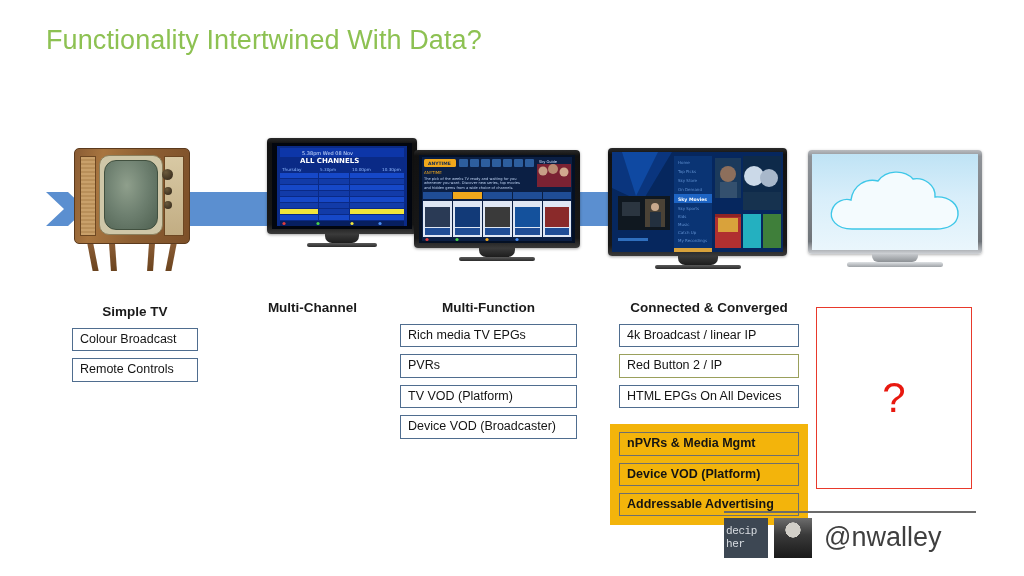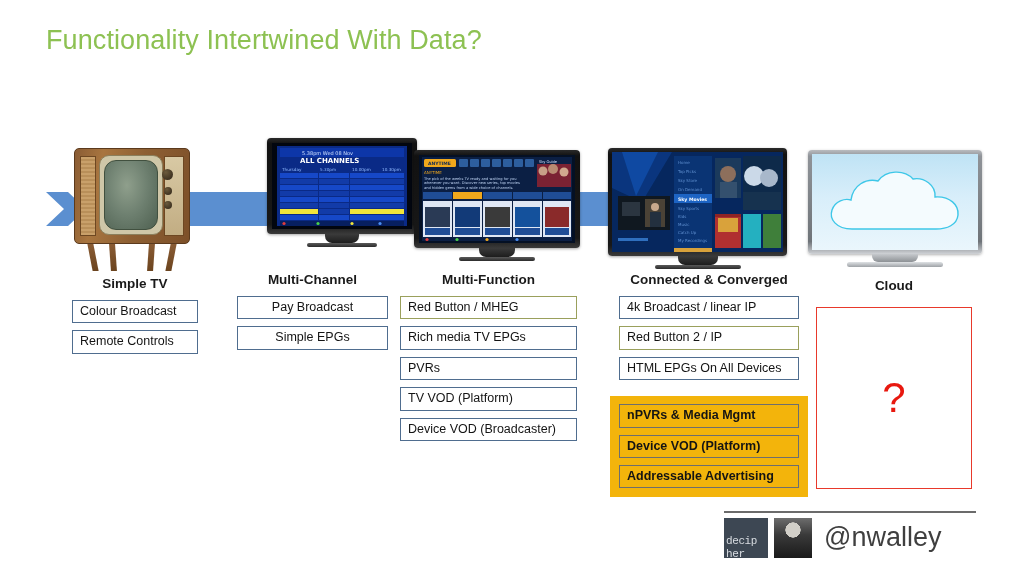--- a/index.html
+++ b/index.html
@@ -49,20 +49,21 @@
     position: absolute;
     z-index: 3;
   }
 
   .col-label {
     font-size: 13.5px;
     font-weight: bold;
     color: #1a1a1a;
     text-align: center;
     white-space: nowrap;
+    margin-top: 28px;
   }
 
   
   .box-stack { margin-top: 9px; }
 
   .feature-box {
     border: 1.4px solid #4f6d8f;
     background: #ffffff;
     font-size: 12.5px;
     color: #141414;
@@ -213,21 +214,21 @@
     width: 252px; height: 1.5px; background: #6b6b6b; margin-bottom: 5px;
   }
   .footer-row { display: flex; align-items: center; gap: 6px; }
   .brand-logo {
     width: 44px; height: 40px;
     background: #3d4753;
     color: #d8dce1;
     font-family: "Liberation Mono", monospace;
     font-size: 11px;
     line-height: 13px;
-    padding: 17px 0 0 2px;
+    padding: 7px 0 0 2px;
     overflow: hidden;
     letter-spacing: -0.4px;
   }
   .avatar {
     width: 38px; height: 40px;
     background:
       radial-gradient(circle at 50% 30%, #d2cfc8 0 22%, rgba(0,0,0,0) 23%),
       linear-gradient(180deg,#6d6d6d 0%,#3a3a3a 42%,#1a1a1a 100%);
   }
   .handle {
@@ -346,28 +347,20 @@
           <circle cx="108" cy="80.5" r="1.6" fill="#4a8ef2"></circle>
         </svg>
       </div>
       <div class="flat-stand" style="width:34px;"></div>
       <div class="flat-base" style="width:70px;"></div>
     </div>
   </div>
 
   <div class="column" style="left:237px; top:272px; width:151px;">
     <div class="col-label">Multi-Channel</div>
-    <div class="box-stack">
-      <div class="feature-box center">
-        <span>Pay Broadcast</span>
-      </div>
-      <div class="feature-box center">
-        <span>Simple EPGs</span>
-      </div>
-    </div>
   </div>
 
   <div class="device" style="left:414px; top:150px;">
     <div class="flat-tv">
       <div class="flat-bezel" style="width:166px;height:98px;">
         <svg class="flat-screen" viewBox="0 0 156 88" preserveAspectRatio="none">
           <rect width="156" height="88" fill="#041024"></rect>
           <rect x="3" y="2" width="150" height="84" fill="#0b1f44"></rect>
           <rect x="5" y="4" width="32" height="8" rx="1.5" fill="#f0a81c"></rect>
           <text x="9" y="10" fill="#102a55" font-size="4.5" font-weight="bold" font-family="DejaVu Sans">ANYTIME</text>
@@ -421,23 +414,20 @@
         </svg>
       </div>
       <div class="flat-stand" style="width:36px;"></div>
       <div class="flat-base" style="width:76px;"></div>
     </div>
   </div>
 
   <div class="column" style="left:400px; top:272px; width:177px;">
     <div class="col-label">Multi-Function</div>
     <div class="box-stack">
-      <div class="feature-box olive">
-        <span>Red Button / MHEG</span>
-      </div>
       <div class="feature-box">
         <span>Rich media TV EPGs</span>
       </div>
       <div class="feature-box">
         <span>PVRs</span>
       </div>
       <div class="feature-box">
         <span>TV VOD (Platform)</span>
       </div>
       <div class="feature-box">

